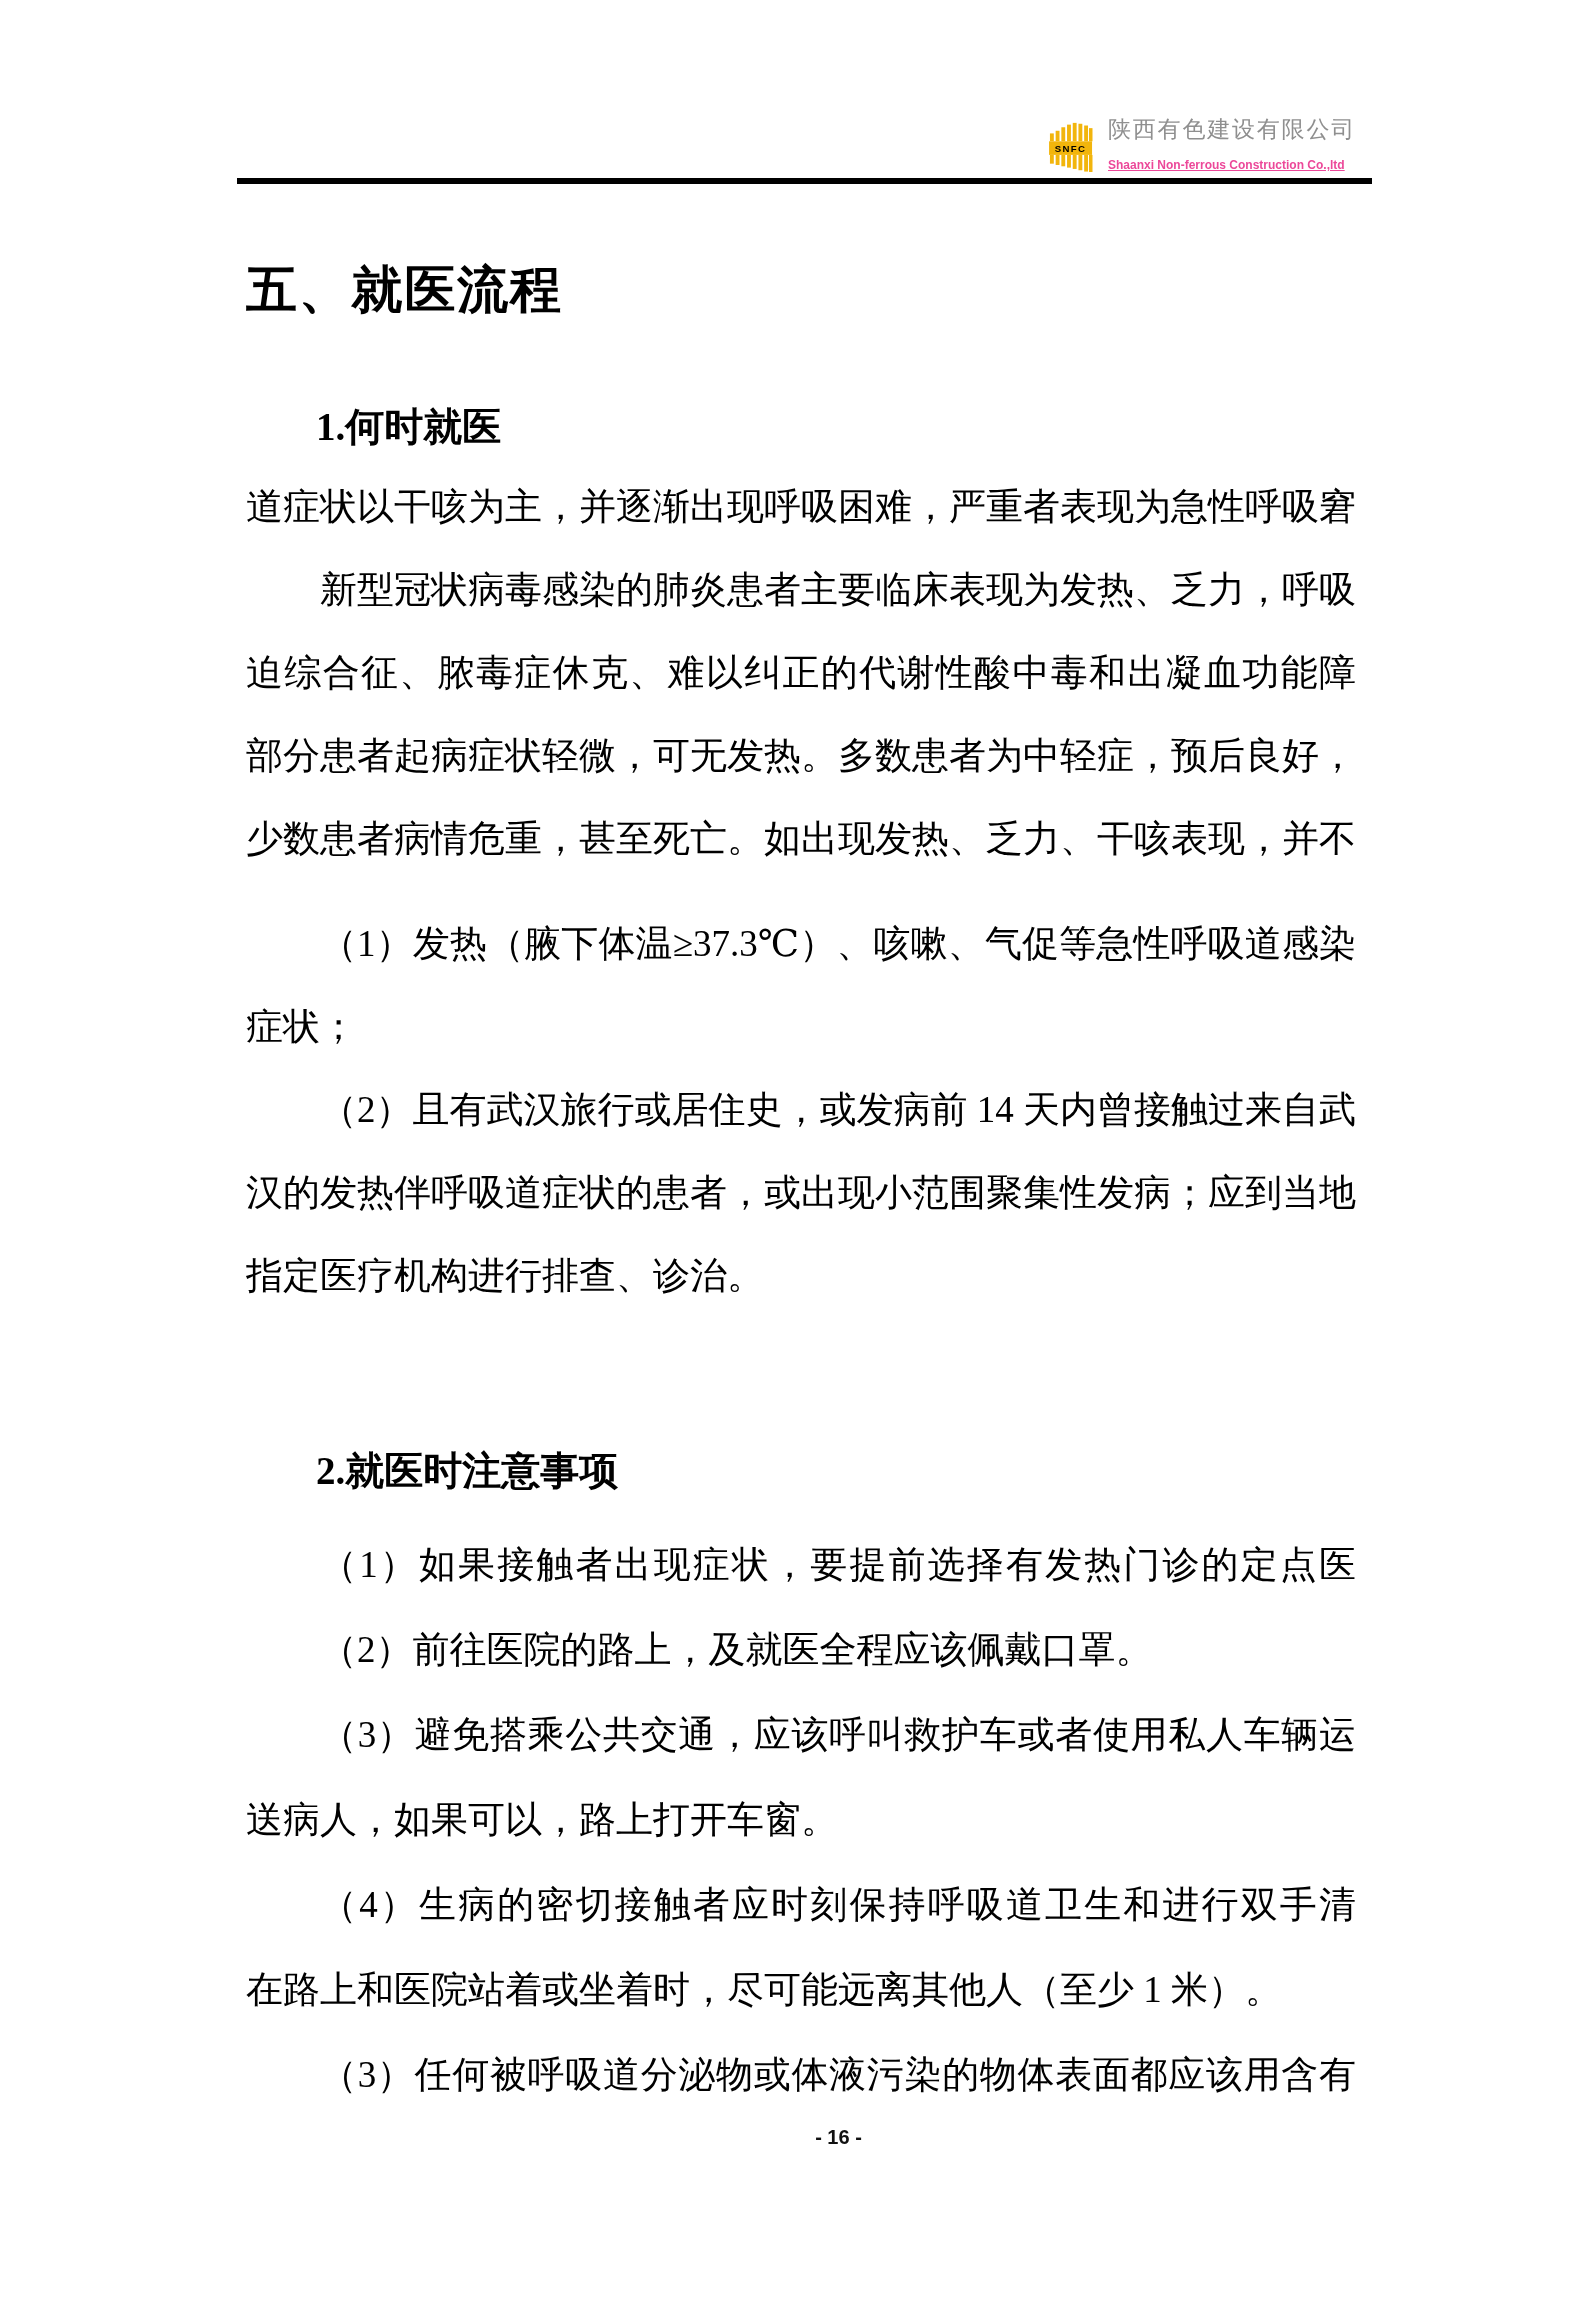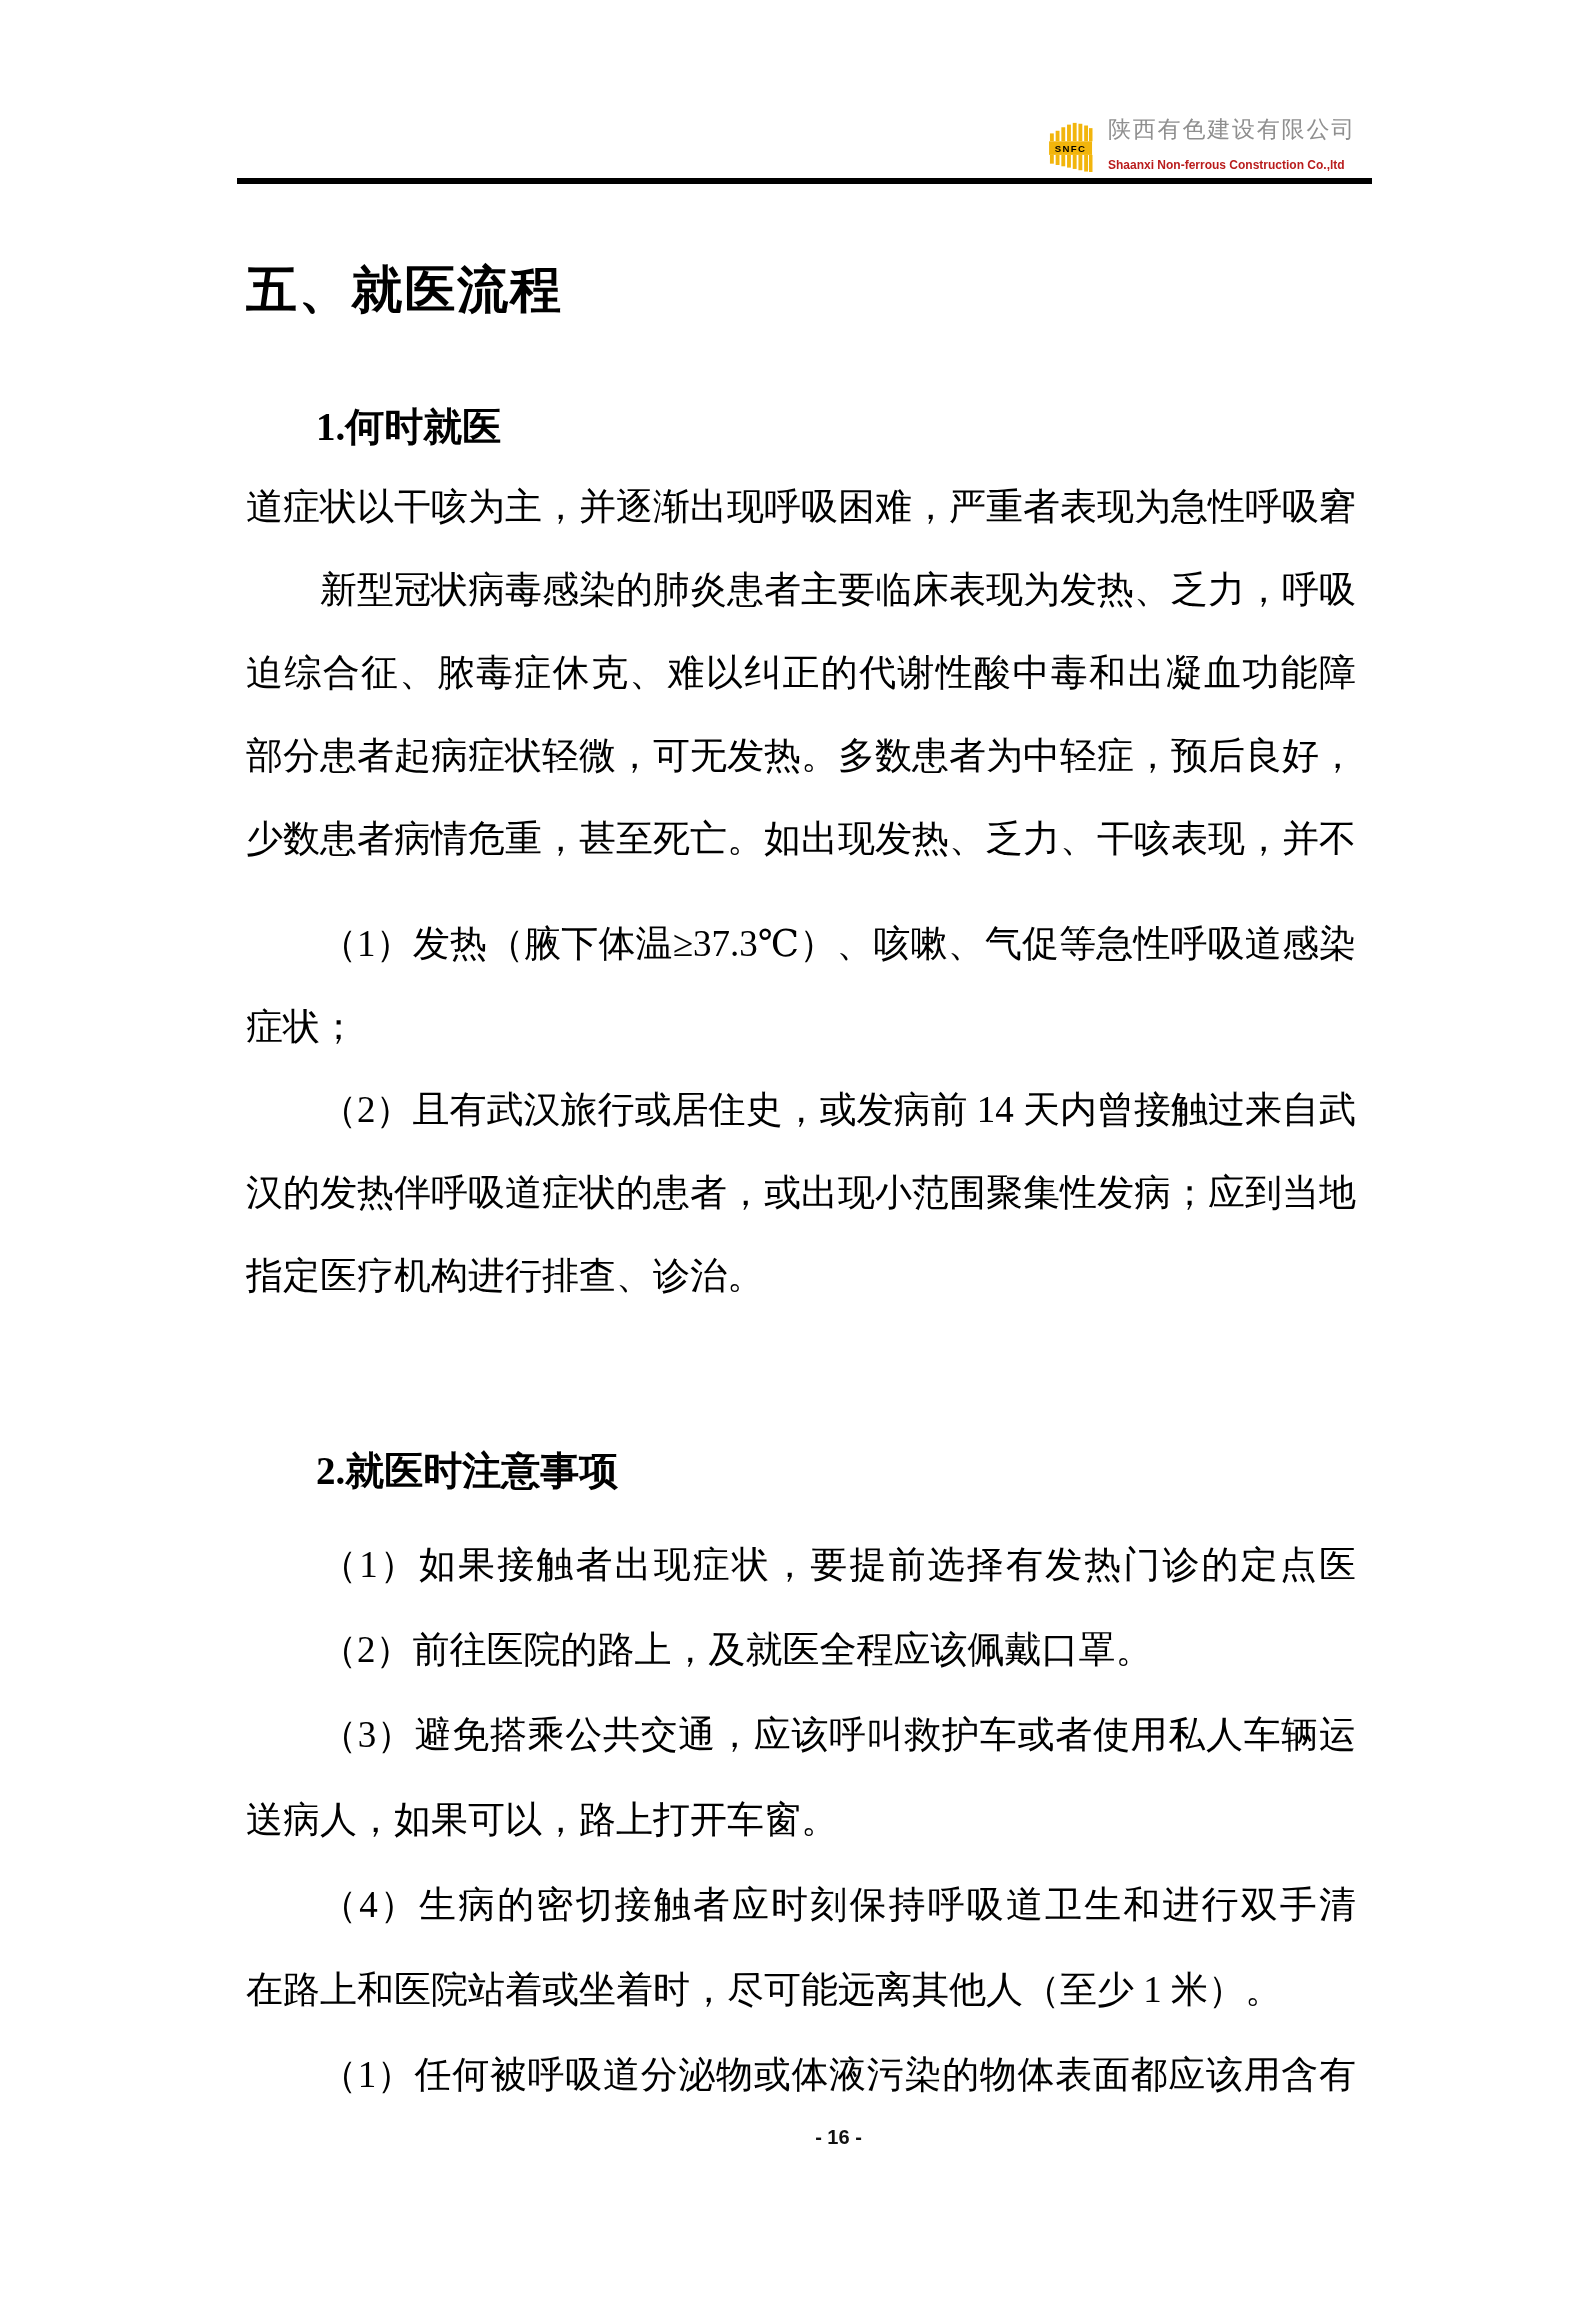--- a/index.html
+++ b/index.html
@@ -19,21 +19,21 @@
   .brand .logo{width:46px;height:50px;display:block;}
   .brand-text{display:flex;flex-direction:column;}
   .brand-zh{
     font-family:"Liberation Sans","DejaVu Sans",sans-serif;
     font-size:23px;line-height:26px;letter-spacing:1.8px;
     color:#8f8f8f;white-space:nowrap;
   }
   .brand-en{
     font-family:"Liberation Sans","DejaVu Sans",sans-serif;
     font-size:12px;line-height:14px;font-weight:bold;
-    color:#b91c1c;white-space:nowrap;margin-top:16px;
+    color:#ec4899;white-space:nowrap;margin-top:16px;text-decoration:underline;
   }
   .rule{
     position:absolute;top:178px;left:237px;
     width:1135px;height:6.1px;background:#000000;
   }
   
   .doc-title{
     position:absolute;top:263px;left:246px;width:1110px;
     text-align:left;font-size:51px;line-height:54px;
     font-weight:bold;letter-spacing:1.8px;white-space:nowrap;
@@ -132,19 +132,19 @@
     </div>
 
   <div class="sec-heading" id="heading-2">2.就医时注意事项</div>
   <div class="lines" id="section-lines-1">
       <div class="bodyline indent stretch">（1）如果接触者出现症状，要提前选择有发热门诊的定点医院。</div>
       <div class="bodyline indent">（2）前往医院的路上，及就医全程应该佩戴口罩。</div>
       <div class="bodyline indent stretch">（3）避免搭乘公共交通，应该呼叫救护车或者使用私人车辆运</div>
       <div class="bodyline">送病人，如果可以，路上打开车窗。</div>
       <div class="bodyline indent stretch">（4）生病的密切接触者应时刻保持呼吸道卫生和进行双手清洁。</div>
       <div class="bodyline">在路上和医院站着或坐着时，尽可能远离其他人（至少 1 米）。</div>
-      <div class="bodyline indent stretch">（1）任何被呼吸道分泌物或体液污染的物体表面都应该用含有</div>
+      <div class="bodyline indent stretch">（3）任何被呼吸道分泌物或体液污染的物体表面都应该用含有</div>
     </div>
 
   <div class="page-number">- 16 -</div>
 
 </div>
 
 
 </body></html>

